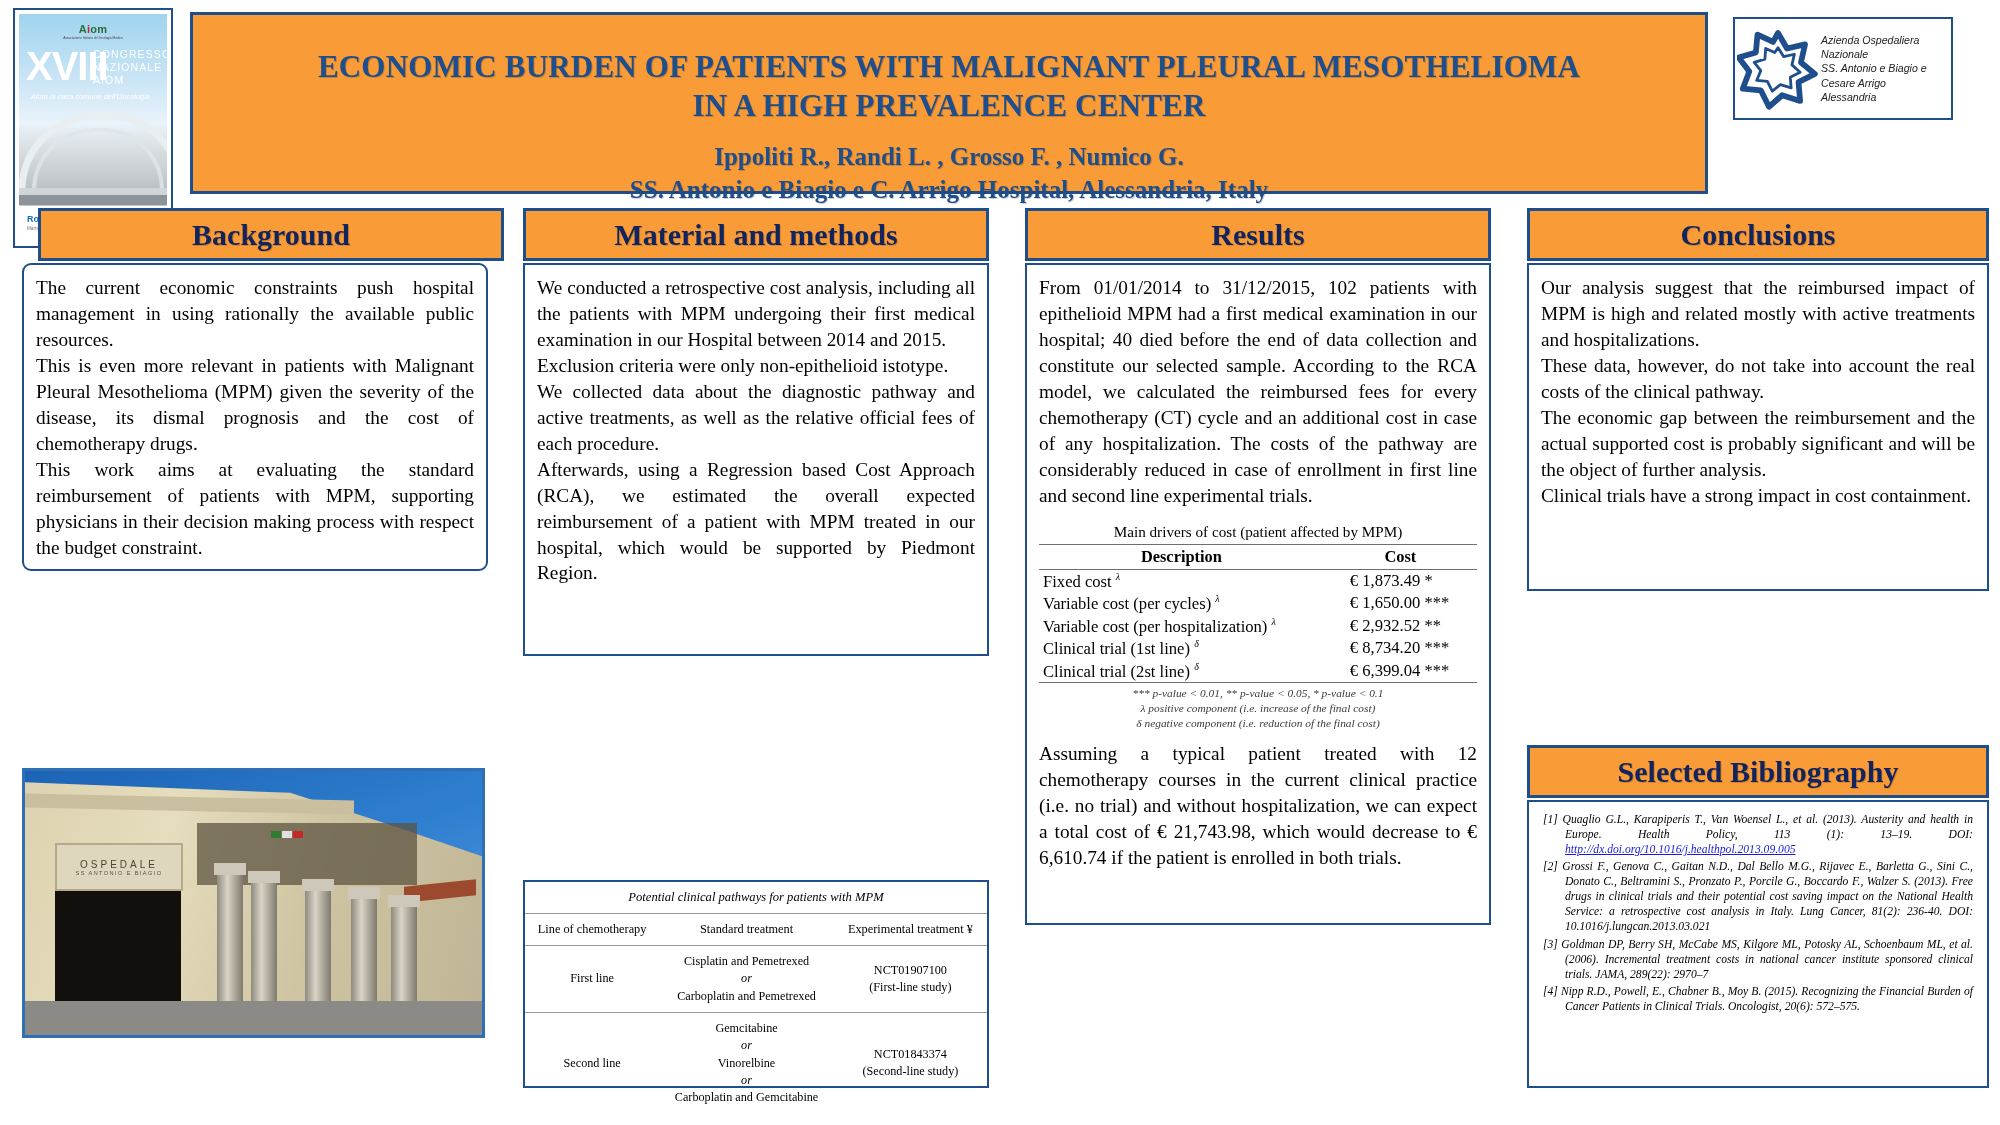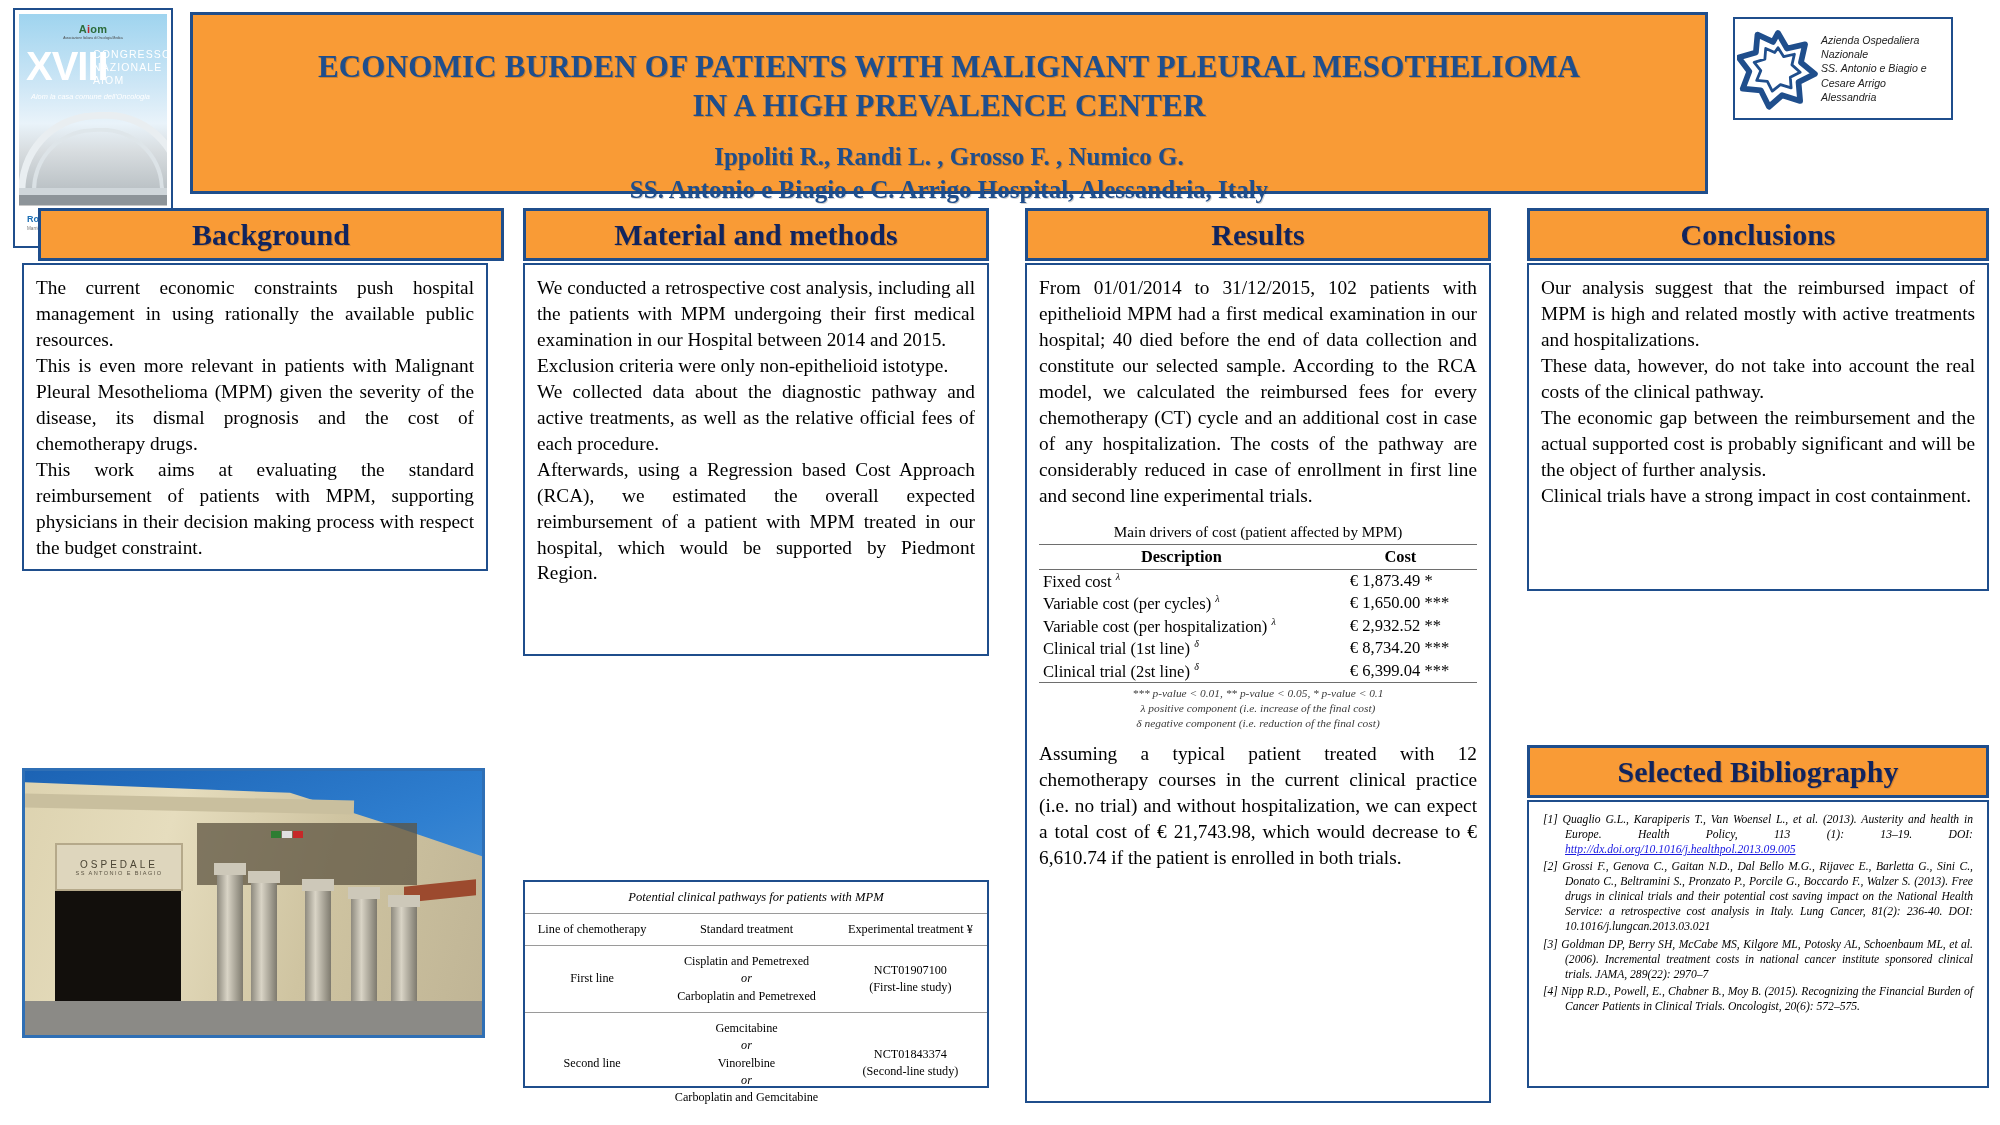--- a/index.html
+++ b/index.html
@@ -284,21 +284,21 @@
     </div>
     <div class="hosp-name">
       <div>Azienda Ospedaliera Nazionale</div>
       <div>SS. Antonio e Biagio e Cesare Arrigo</div>
       <div>Alessandria</div>
     </div>
   </div>
 
 
   <div class="sec-head" style="left:22px;top:208px;width:466px;height:53px;margin-left:16px;">Background</div>
-  <div class="sec-body" style="left:22px;top:263px;width:466px;height:308px;">
+  <div class="sec-body" style="left:22px;top:263px;width:466px;height:308px;border-radius:9px;">
     <p class="para">The current economic constraints push hospital management in using rationally the available public resources.</p>
     <p class="para">This is even more relevant in patients with Malignant Pleural Mesothelioma (MPM) given the severity of the disease, its dismal prognosis and the cost of chemotherapy drugs.</p>
     <p class="para">This work aims at evaluating the standard reimbursement of patients with MPM, supporting physicians in their decision making process with respect the budget constraint.</p>
   </div>
 
   <div class="photo-box">
     <div class="ph-sky"></div>
     <div class="ph-bldg"></div>
     <div class="ph-cornice"></div>
     <div class="ph-portico"></div>
@@ -374,21 +374,21 @@
         <td>
           <span>NCT01843374</span><br>
           <span>(Second-line study)</span>
         </td>
       </tr>
     </tbody>
       </table>
   </div>
 
   <div class="sec-head" style="left:1025px;top:208px;width:466px;height:53px;">Results</div>
-  <div class="sec-body" style="left:1025px;top:263px;width:466px;height:840px;">
+  <div class="sec-body" style="left:1025px;top:263px;width:466px;height:662px;">
     <p class="para">From 01/01/2014 to 31/12/2015, 102 patients with epithelioid MPM had a first medical examination in our hospital; 40 died before the end of data collection and constitute our selected sample. According to the RCA model, we calculated the reimbursed fees for every chemotherapy (CT) cycle and an additional cost in case of any hospitalization. The costs of the pathway are considerably reduced in case of enrollment in first line and second line experimental trials.</p>
 
     <div class="costwrap" style="position:relative;margin-top:14px;width:100%;">
       <div class="cost-title">Main drivers of cost (patient affected by MPM)</div>
       <table class="costtbl">
         <tbody>
             <tr>
           <th class="d">Description</th>
           <th class="c">Cost</th>
         </tr>

